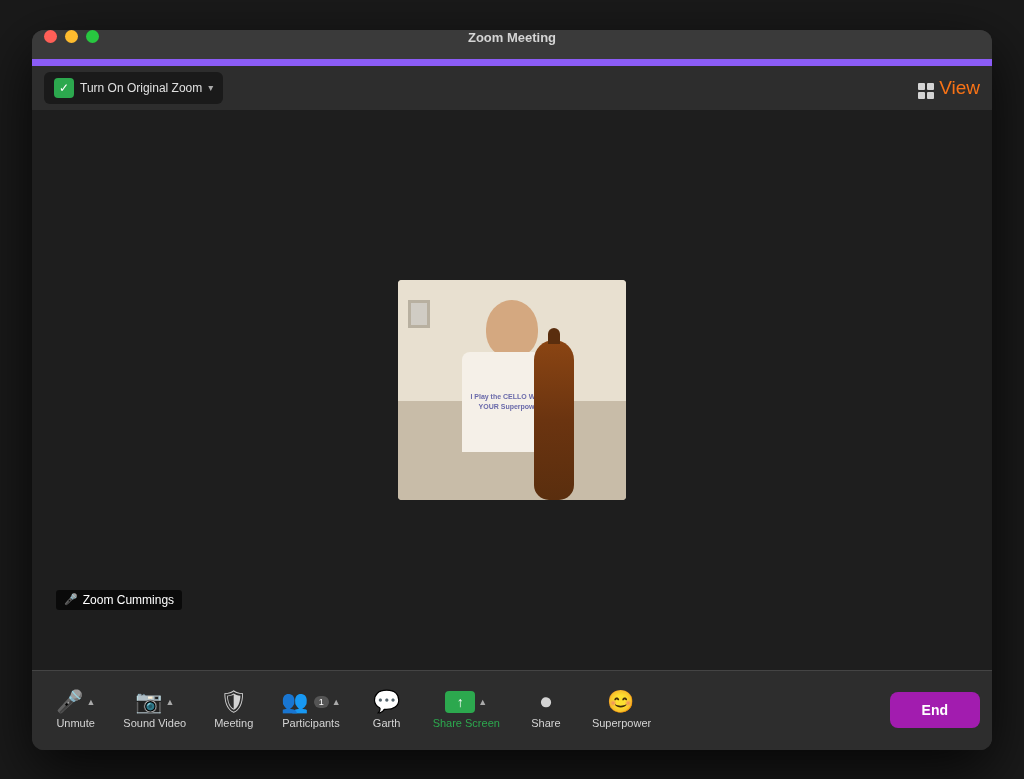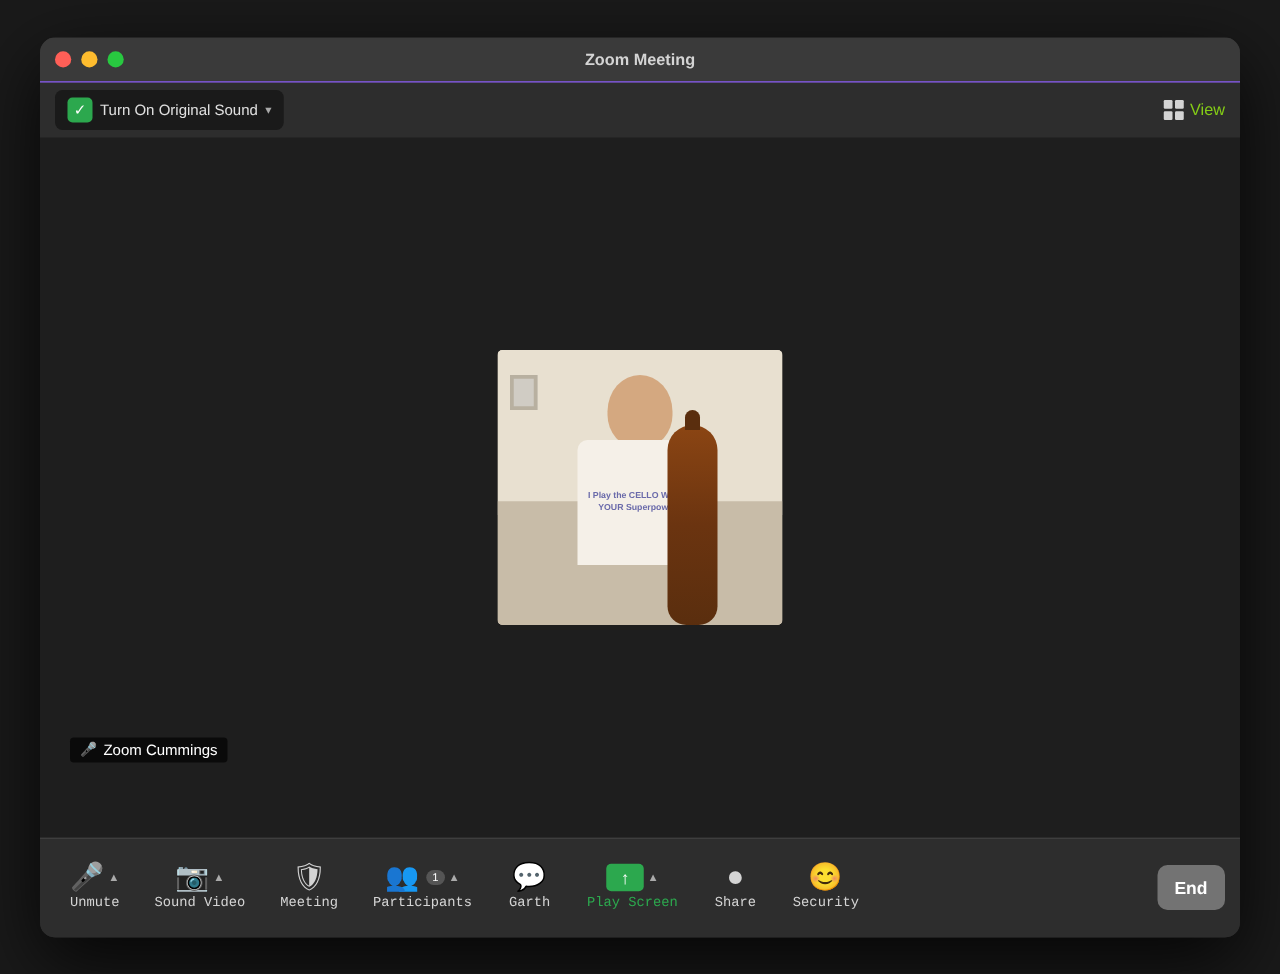--- a/index.html
+++ b/index.html
@@ -19,25 +19,24 @@
       border-radius: 12px;
       overflow: hidden;
       display: flex;
       flex-direction: column;
       box-shadow: 0 20px 60px rgba(0,0,0,0.8);
     }
     .title-bar {
       background: #3a3a3a;
       height: 36px;
       display: flex;
-      align-items: center;
       justify-content: center;
       position: relative;
       flex-shrink: 0;
-      border-bottom: 1px solid #8b5cf6;
+      border-bottom: 7px solid #8b5cf6;
     }
     .title-bar-buttons {
       position: absolute;
       left: 12px;
       display: flex;
       gap: 8px;
       align-items: center;
     }
     .traffic-light {
       width: 13px;
@@ -88,27 +87,27 @@
       font-size: 12px;
       color: #e0e0e0;
     }
     .chevron-down {
       color: #aaa;
       font-size: 10px;
     }
     .view-btn {
       margin-left: auto;
       display: flex;
-      align-items: flex-start;
+      align-items: flex-end;
       gap: 5px;
       background: transparent;
       border: none;
       cursor: pointer;
-      color: #84cc16;
-      font-size: 13px;
+      color: #f97316;
+      font-size: 19px;
     }
     .grid-icon {
       display: grid;
       grid-template-columns: 1fr 1fr;
       gap: 2px;
       width: 16px;
       height: 16px;
     }
     .grid-icon span {
       background: #d4d4d4;
@@ -177,34 +176,33 @@
       align-items: center;
       gap: 3px;
     }
     .tool-icon {
       font-size: 22px;
       line-height: 1;
     }
     .tool-label {
       font-size: 11px;
       white-space: nowrap;
-      font-family: Liberation Mono, monospace;
     }
     .tool-btn.active .tool-label { color: #2ca84e; }
     .caret {
       font-size: 9px;
       color: #aaa;
     }
     .end-btn {
       margin-left: auto;
-      background: #737373;
+      background: #a21caf;
       color: white;
       border: none;
       border-radius: 8px;
-      padding: 10px 14px;
+      padding: 10px 32px;
       font-size: 14px;
       font-weight: 600;
       cursor: pointer;
     }
     .badge {
       background: #555;
       color: #fff;
       font-size: 9px;
       padding: 1px 5px;
       border-radius: 8px;
@@ -327,21 +325,21 @@
       <div class="traffic-light close"></div>
       <div class="traffic-light minimize"></div>
       <div class="traffic-light maximize"></div>
     </div>
     <span class="title-text">Zoom Meeting</span>
   </div>
 
   <div class="toolbar-top">
     <button class="sound-btn">
       <div class="shield-icon">✓</div>
-      <span class="sound-label">Turn On Original Sound</span>
+      <span class="sound-label">Turn On Original Zoom</span>
       <span class="chevron-down">▾</span>
     </button>
     <button class="view-btn">
       <div class="grid-icon">
         <span></span>
           <span></span>
           <span></span>
           <span></span>
       </div>
       <span>View</span>
@@ -413,33 +411,33 @@
       <span class="tool-label">Garth</span>
     </button>
 
     <button class="tool-btn active">
       <div class="icon-area">
         <div class="share-screen-icon">
           <span class="share-arrow">↑</span>
         </div>
         <span class="caret">▲</span>
       </div>
-      <span class="tool-label">Play Screen</span>
+      <span class="tool-label">Share Screen</span>
     </button>
 
     <button class="tool-btn">
       <div class="icon-area">
         <span class="tool-icon">⏺</span>
       </div>
       <span class="tool-label">Share</span>
     </button>
 
     <button class="tool-btn">
       <div class="icon-area">
         <span class="tool-icon">😊</span>
       </div>
-      <span class="tool-label">Security</span>
+      <span class="tool-label">Superpower</span>
     </button>
 
     <button class="end-btn">End</button>
 
   </div>
 </div>
 
 </body></html>

